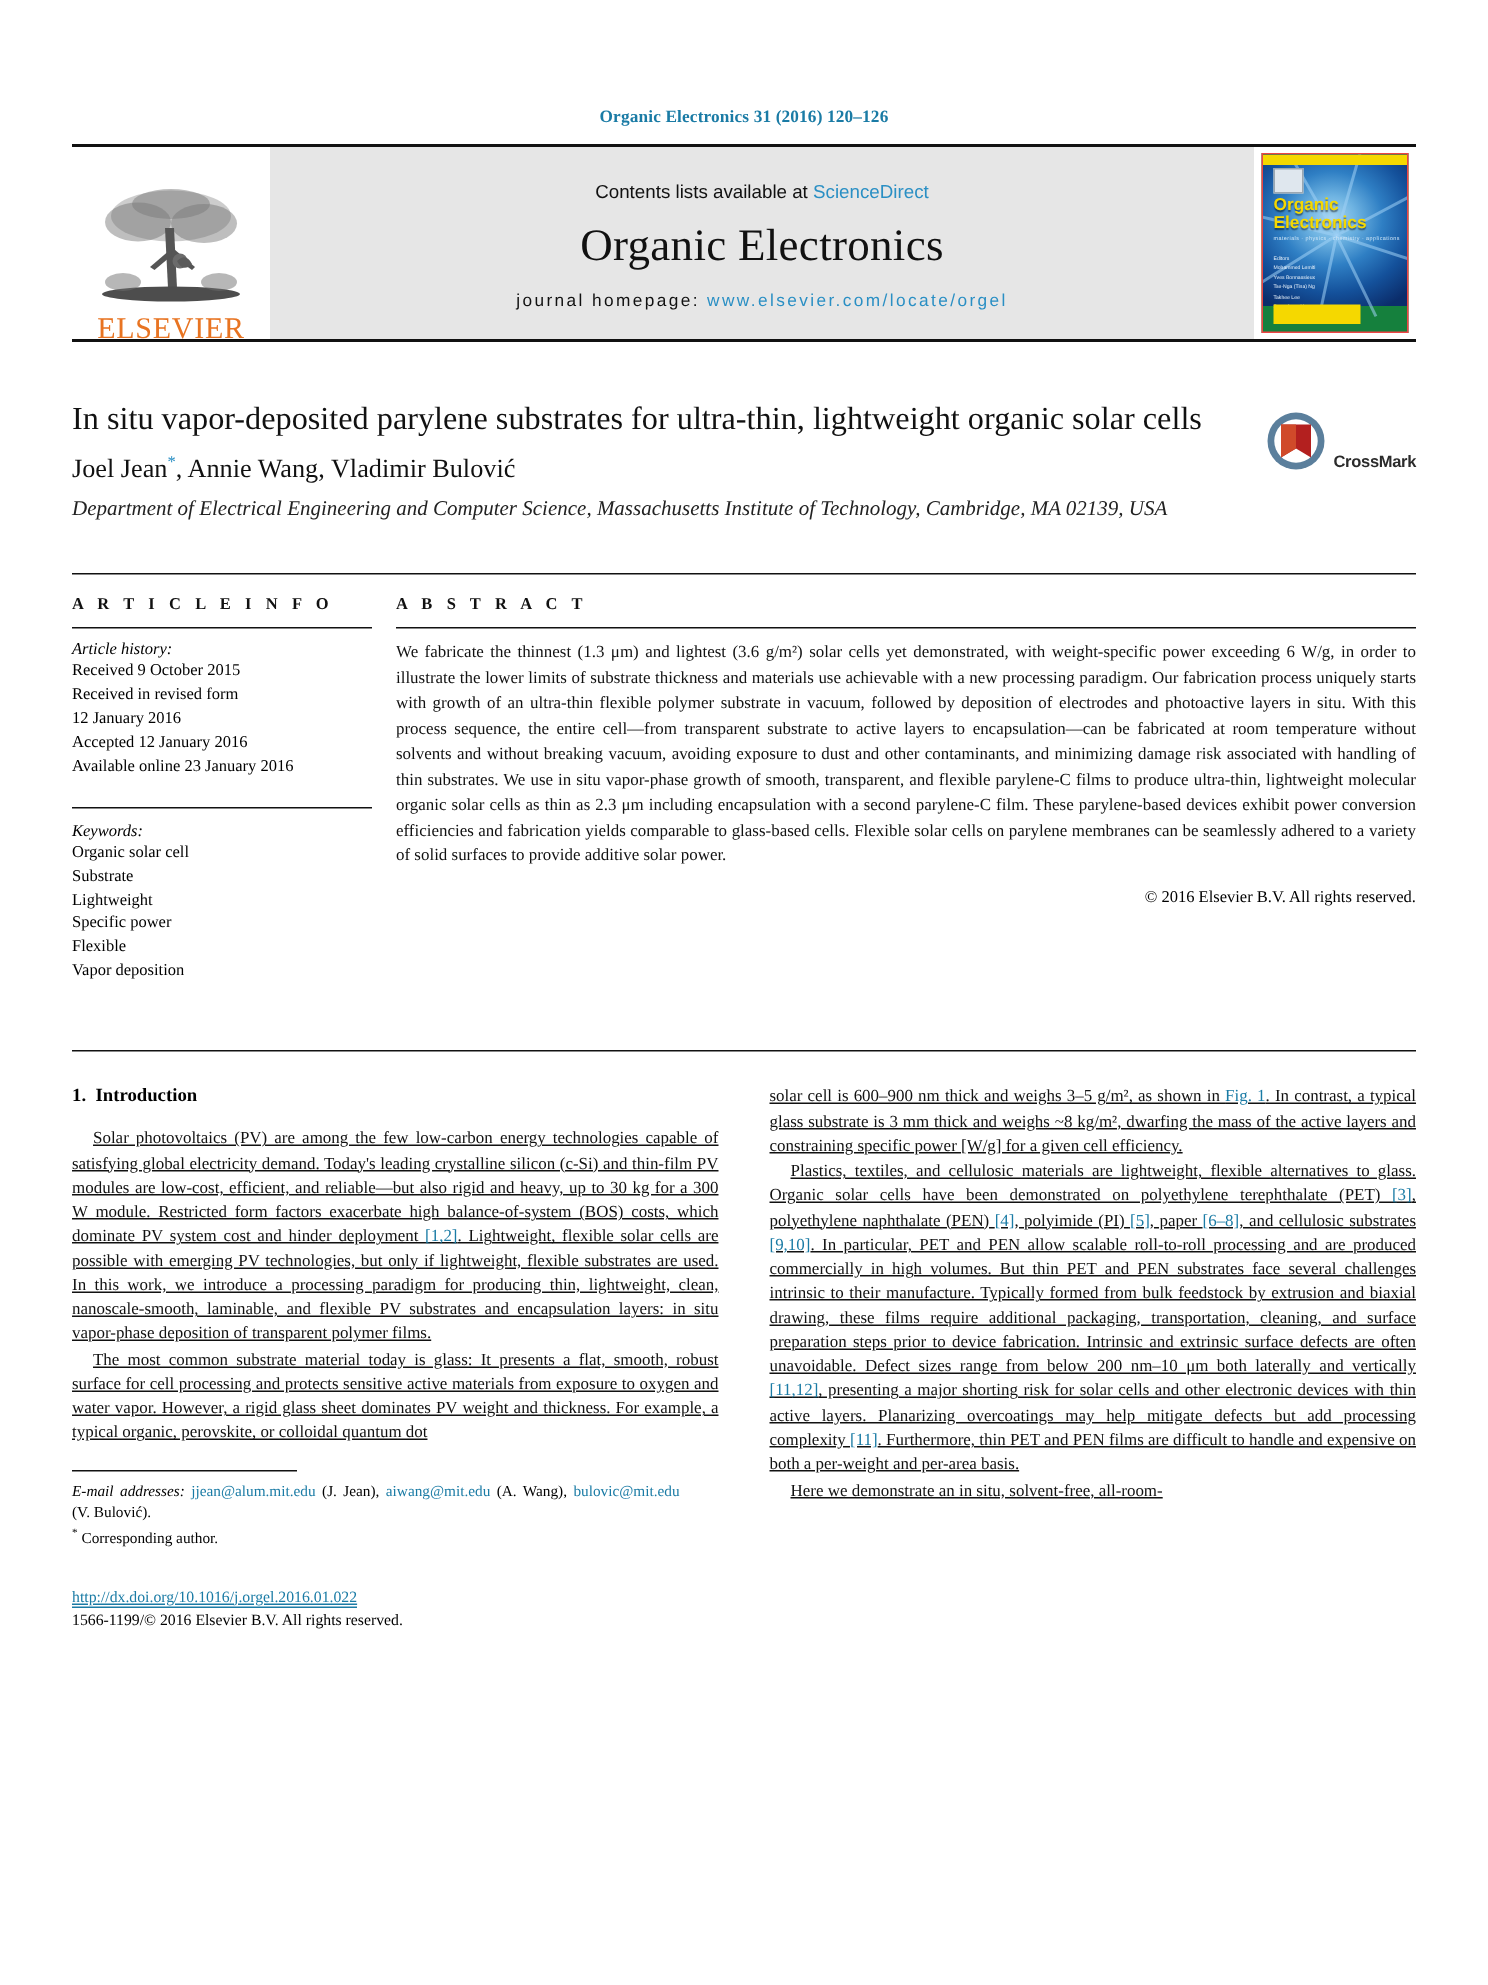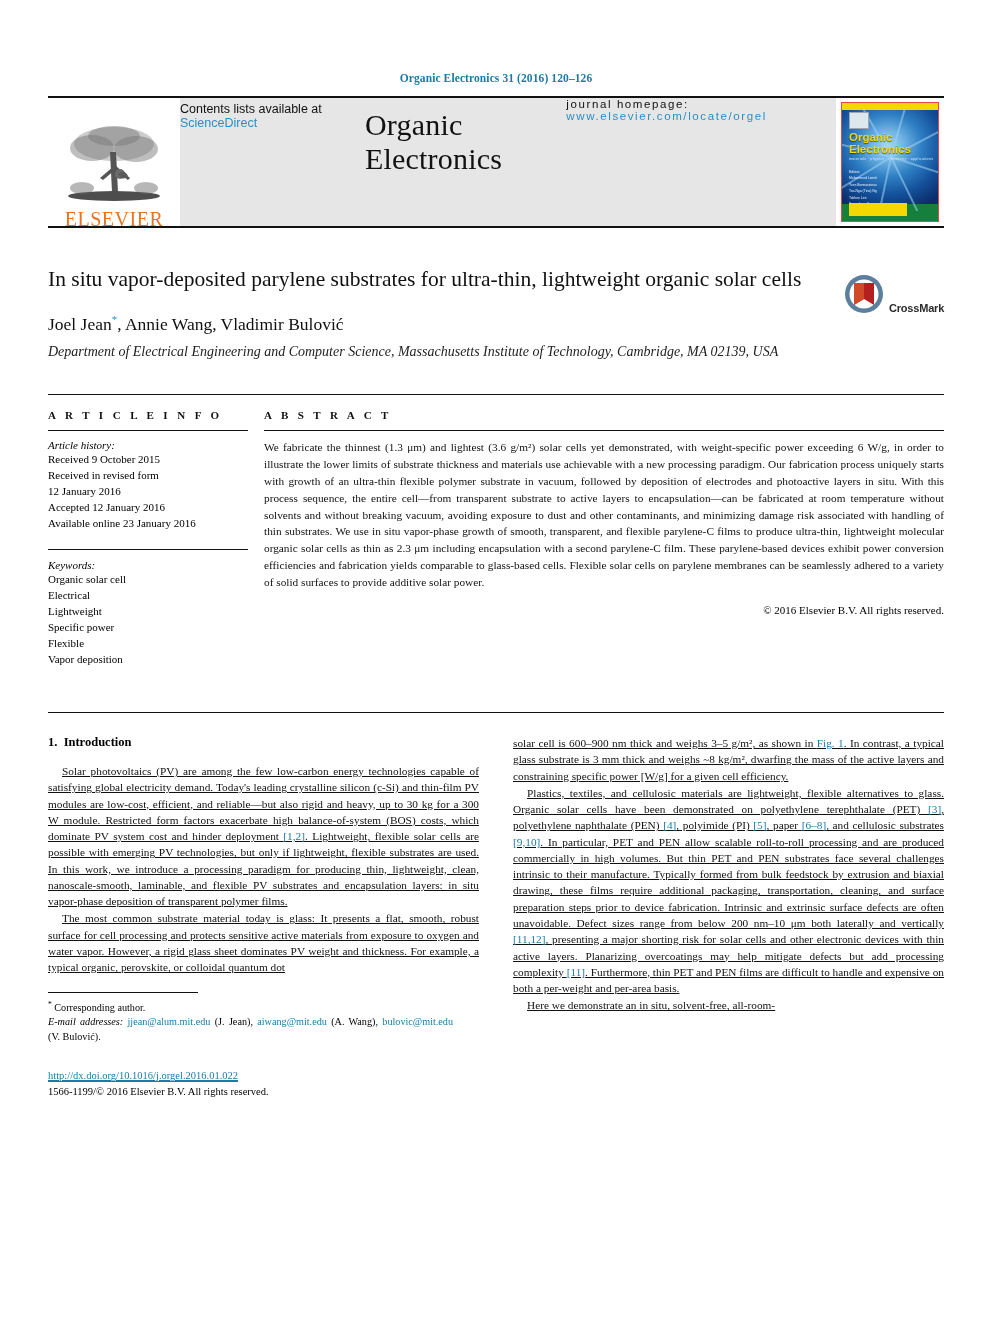--- a/index.html
+++ b/index.html
@@ -47,21 +47,22 @@
     font-size:20px;
     letter-spacing:.5px;
     font-weight:400;
     line-height:1;
     margin-top:1px;
   }
   .center-band {
     flex:1 1 auto;
     background:#e6e6e6;
     display:flex;
-    align-items:flex-start;
+    flex-direction:column;
+    align-items:center;
     justify-content:center;
     gap:2px;
     position:relative;
   }
   .contents-line {
     font-family:"Liberation Sans", sans-serif;
     font-size:12.5px;
     color:#111;
     margin-top:4px;
   }
@@ -155,21 +156,21 @@
     width:100px; height:46px;
     display:flex; align-items:flex-end; gap:5px;
   }
   .cm-circle { width:40px; height:40px; position:relative; }
   .cm-text {
     font-family:"Liberation Sans", sans-serif;
     font-size:11px; font-weight:bold; color:#2b2b2b;
     letter-spacing:-.2px;
   }
   .authors {
-    margin-top:19px;
+    margin-top:8px;
     font-size:17.5px;
     color:#111;
   }
   .authors sup { color:#2a8fc4; font-size:11px; }
   .affil {
     margin-top:9px;
     font-size:14px;
     font-style:italic;
     color:#222;
   }
@@ -357,21 +358,21 @@
       <div class="info-label">Article history:</div>
       <div class="info-line">Received 9 October 2015</div>
       <div class="info-line">Received in revised form</div>
       <div class="info-line">12 January 2016</div>
       <div class="info-line">Accepted 12 January 2016</div>
       <div class="info-line">Available online 23 January 2016</div>
 
       <div class="kw-block">
         <div class="info-label">Keywords:</div>
         <div class="info-line">Organic solar cell</div>
-        <div class="info-line">Electrical</div>
+        <div class="info-line">Substrate</div>
         <div class="info-line">Lightweight</div>
         <div class="info-line">Specific power</div>
         <div class="info-line">Flexible</div>
         <div class="info-line">Vapor deposition</div>
       </div>
     </div>
 
     <div class="abs-col">
       <div class="sec-head">A B S T R A C T</div>
       <div class="rule-strong"></div>
@@ -384,33 +385,33 @@
     <div class="col">
       <div class="sec-title">
         <span>1.</span>
         &nbsp;<span>Introduction</span>
       </div>
       <p class="para">Solar photovoltaics (PV) are among the few low-carbon energy technologies capable of satisfying global electricity demand. Today's leading crystalline silicon (c-Si) and thin-film PV modules are low-cost, efficient, and reliable—but also rigid and heavy, up to 30 kg for a 300 W module. Restricted form factors exacerbate high balance-of-system (BOS) costs, which dominate PV system cost and hinder deployment <span class="ref" style="color:#1a7ba5">[1,2]</span>. Lightweight, flexible solar cells are possible with emerging PV technologies, but only if lightweight, flexible substrates are used. In this work, we introduce a processing paradigm for producing thin, lightweight, clean, nanoscale-smooth, laminable, and flexible PV substrates and encapsulation layers: in situ vapor-phase deposition of transparent polymer films.</p>
       <p class="para">The most common substrate material today is glass: It presents a flat, smooth, robust surface for cell processing and protects sensitive active materials from exposure to oxygen and water vapor. However, a rigid glass sheet dominates PV weight and thickness. For example, a typical organic, perovskite, or colloidal quantum dot</p>
 
       <div class="footnote"></div>
       <div class="fn-text">
-        <div>
-          <sup class="small">*</sup>
-          <span>Corresponding author.</span>
-        </div>
         <div>
           <span class="em">E-mail addresses:</span>
           <a href="#">jjean@alum.mit.edu</a>
           <span>(J. Jean)</span>,
           <a href="#">aiwang@mit.edu</a>
           <span>(A. Wang)</span>,
           <a href="#">bulovic@mit.edu</a>
           <span>(V. Bulović)</span>.
         </div>
+        <div>
+          <sup class="small">*</sup>
+          <span>Corresponding author.</span>
+        </div>
       </div>
 
       <div class="doi-block">
         <div><a class="doi" href="#">http://dx.doi.org/10.1016/j.orgel.2016.01.022</a></div>
         <div>1566-1199/© 2016 Elsevier B.V. All rights reserved.</div>
       </div>
     </div>
 
     <div class="col">
       <p class="para noindent">solar cell is 600–900 nm thick and weighs 3–5 g/m², as shown in <span class="ref" style="color:#1a7ba5">Fig. 1</span>. In contrast, a typical glass substrate is 3 mm thick and weighs ~8 kg/m², dwarfing the mass of the active layers and constraining specific power [W/g] for a given cell efficiency.</p>

